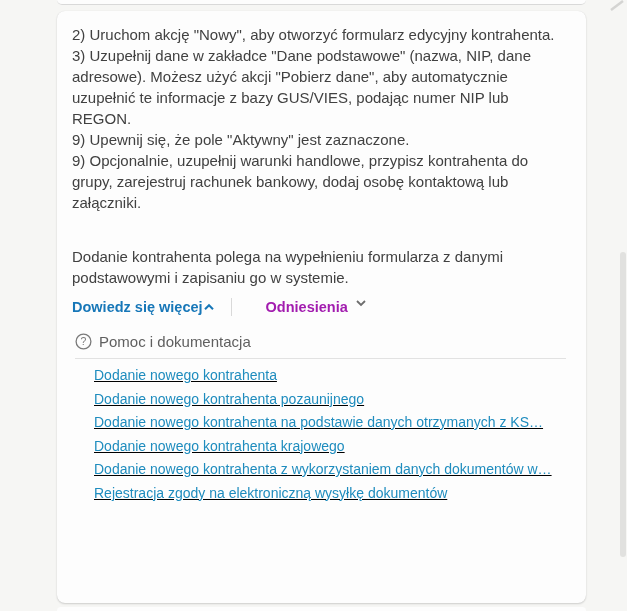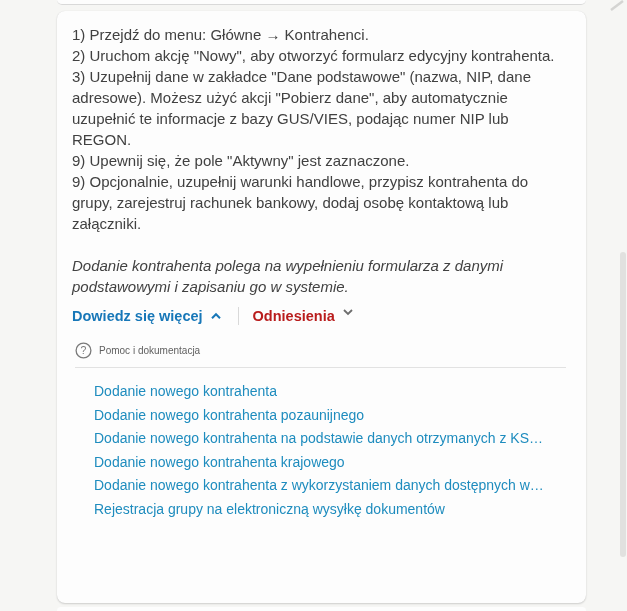--- a/index.html
+++ b/index.html
@@ -24,40 +24,40 @@
   .card{
     position:absolute;left:57px;top:11px;width:529px;height:592px;
     background:#fdfdfd;border-radius:8px;
     box-shadow:0 1px 2px rgba(0,0,0,0.16),0 0 1px rgba(0,0,0,0.10);
     box-sizing:border-box;
     padding:13px 20px 0 15px;
   }
   .step, .summary{
     font-size:15px;line-height:21px;color:#414141;margin:0;
   }
-  .summary{margin-top:21px;font-style:italic;}
+  .summary{margin-top:33px;}
 
   .actions{
     margin-top:8px;height:22px;display:flex;align-items:center;
   }
   .learn-more{
-    display:flex;align-items:center;gap:7px;cursor:pointer;
+    display:flex;align-items:center;cursor:pointer;
     color:#1777b8;font-size:14.5px;font-weight:700;text-decoration:none;
   }
   .vdiv{width:1px;height:18px;background:#d9d9d9;margin:0 14px 0 16px;}
   .references{
     display:flex;align-items:flex-start;gap:7px;cursor:pointer;
-    color:#b91c1c;font-size:14.5px;font-weight:700;text-decoration:none;
+    color:#a21caf;font-size:14.5px;font-weight:700;text-decoration:none;margin-left:20px;
   }
 
   .help{margin-top:14px;padding-left:3px;}
   .help-header{display:flex;align-items:center;gap:7px;height:18px;}
-  .help-title{font-size:10px;color:#5f5f5f;}
+  .help-title{font-size:15px;color:#5f5f5f;}
   .help-divider{margin-top:8px;border-top:1px solid #e2e2e2;}
-  .help-links{margin-top:12px;padding-left:19px;}
+  .help-links{margin-top:5px;padding-left:19px;text-decoration:underline;}
   .help-link{
     display:block;height:23.5px;line-height:23.5px;
     font-size:14px;color:#1e8cbe;text-decoration:none;cursor:pointer;
     white-space:nowrap;overflow:hidden;
   }
 
   
   .next-card{
     position:absolute;left:57px;top:607px;width:529px;height:4px;
     background:#fdfdfd;border-radius:7px 7px 0 0;
@@ -75,21 +75,20 @@
 
   <div class="prev-card"></div>
 
   <svg class="pencil" width="18" height="12" viewBox="0 0 18 12">
     <line x1="4" y1="10" x2="16" y2="1" stroke="#d4d4d2" stroke-width="2.4"></line>
   </svg>
 
   <div class="card">
 
     <div>
-      <div class="step">1) Przejdź do menu: Główne → Kontrahenci.</div>
       <div class="step">2) Uruchom akcję "Nowy", aby otworzyć formularz edycyjny kontrahenta.</div>
       <div class="step">3) Uzupełnij dane w zakładce "Dane podstawowe" (nazwa, NIP, dane adresowe). Możesz użyć akcji "Pobierz dane", aby automatycznie uzupełnić te informacje z bazy GUS/VIES, podając numer NIP lub REGON.</div>
       <div class="step">9) Upewnij się, że pole "Aktywny" jest zaznaczone.</div>
       <div class="step">9) Opcjonalnie, uzupełnij warunki handlowe, przypisz kontrahenta do grupy, zarejestruj rachunek bankowy, dodaj osobę kontaktową lub załączniki.</div>
     </div>
 
     <p class="summary">Dodanie kontrahenta polega na wypełnieniu formularza z danymi podstawowymi i zapisaniu go w systemie.</p>
 
     <div class="actions">
       <a class="learn-more">
@@ -114,22 +113,22 @@
           <text x="8.5" y="12.2" text-anchor="middle" font-size="10.5" fill="#7a7a7a" font-family="Liberation Sans, sans-serif">?</text>
         </svg>
         <span class="help-title">Pomoc i dokumentacja</span>
       </div>
       <div class="help-divider"></div>
       <div class="help-links">
         <a class="help-link">Dodanie nowego kontrahenta</a>
         <a class="help-link">Dodanie nowego kontrahenta pozaunijnego</a>
         <a class="help-link">Dodanie nowego kontrahenta na podstawie danych otrzymanych z KS…</a>
         <a class="help-link">Dodanie nowego kontrahenta krajowego</a>
-        <a class="help-link">Dodanie nowego kontrahenta z wykorzystaniem danych dostępnych w…</a>
-        <a class="help-link">Rejestracja grupy na elektroniczną wysyłkę dokumentów</a>
+        <a class="help-link">Dodanie nowego kontrahenta z wykorzystaniem danych dokumentów w…</a>
+        <a class="help-link">Rejestracja zgody na elektroniczną wysyłkę dokumentów</a>
       </div>
     </div>
 
   </div>
 
   <div class="next-card"></div>
 
   <div class="scroll-thumb"></div>
 
 </div>

